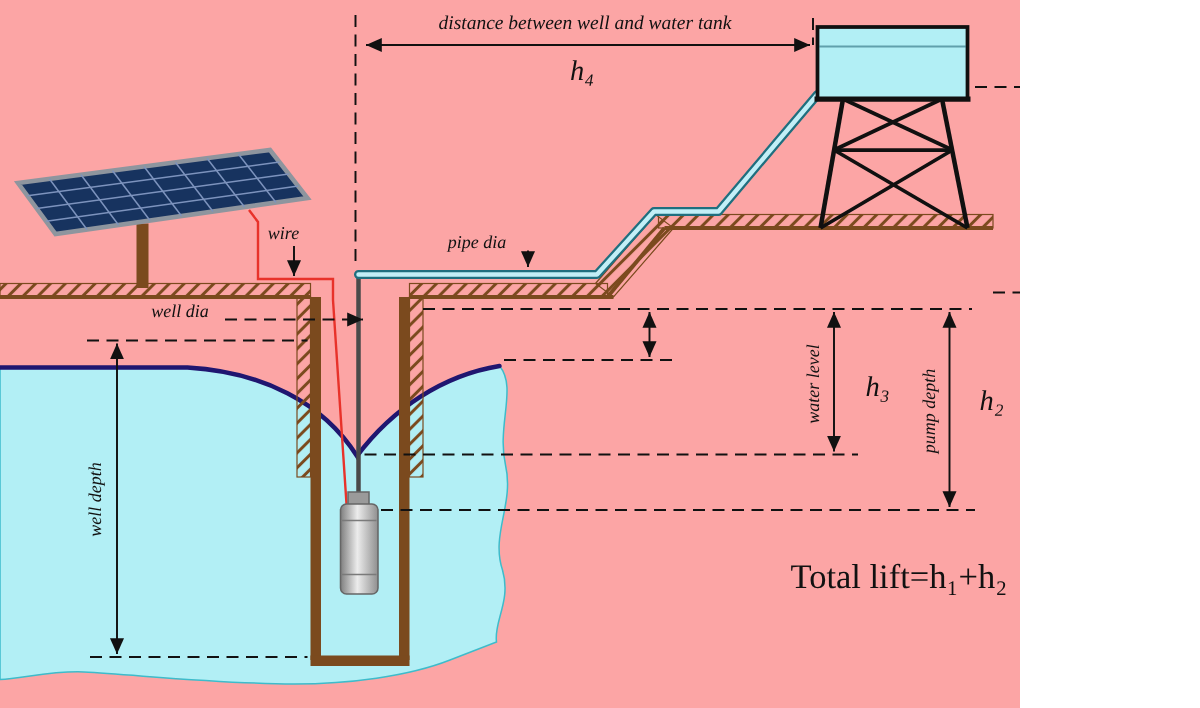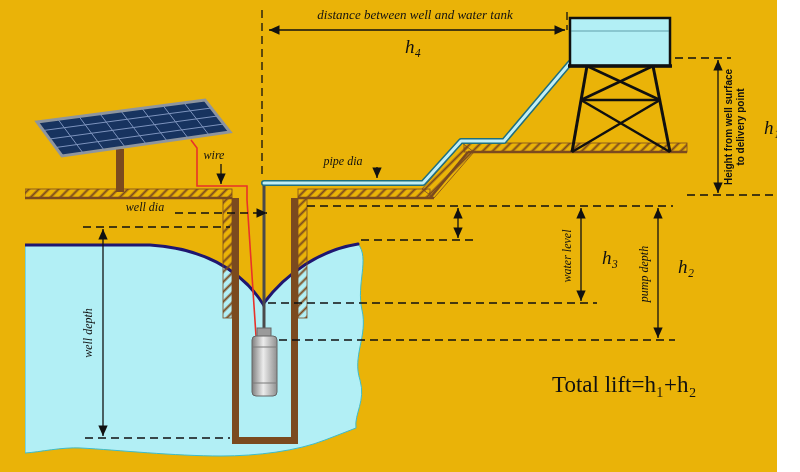--- a/index.html
+++ b/index.html
@@ -1,20 +1,20 @@
 <!DOCTYPE html>
 <html style="--c-water: #b2eff5; --c-ground: #7b4a1e; --c-panel: #17335f; --c-panel_grid: #7d93bd; --c-wire: #e8322a; --c-pipe_outer: #1f6f7f; --c-pipe_inner: #c2eff7; --c-curve: #1f1670; --c-ink: #111111;"><head>
 <meta charset="utf-8">
 <style>
   :root{
     --c-water:#b2eff5; --c-ground:#7b4a1e; --c-panel:#17335f; --c-panel_grid:#7d93bd;
     --c-wire:#e8322a; --c-pipe_outer:#1f6f7f; --c-pipe_inner:#c2eff7; --c-curve:#1f1670; --c-ink:#111111;
   }
   html,body{margin:0;padding:0;background:#fff;}
-  .stage{width:752px;height:472px;position:relative;overflow:hidden;background:#eab308;padding-left:25px;}
+  .stage{width:680px;height:472px;position:relative;overflow:hidden;background:#fca5a5;}
   svg{display:block;}
   text{user-select:none;}
   .water{fill:var(--c-water);stroke:#3dbccb;stroke-width:1;}
   .curve{fill:none;stroke:var(--c-curve);stroke-width:3;stroke-linecap:round;}
   .hatch-stroke{stroke:var(--c-ground);stroke-width:2;}
   .band{fill:url(#hatch);stroke:var(--c-ground);stroke-width:.8;}
   .gline{stroke:var(--c-ground);stroke-width:2.6;}
   .wall{fill:var(--c-ground);}
   .pipe-outer{fill:none;stroke:var(--c-pipe_outer);stroke-width:6;stroke-linejoin:round;stroke-linecap:round;}
   .pipe-inner{fill:none;stroke:var(--c-pipe_inner);stroke-width:3;stroke-linejoin:round;stroke-linecap:round;}

